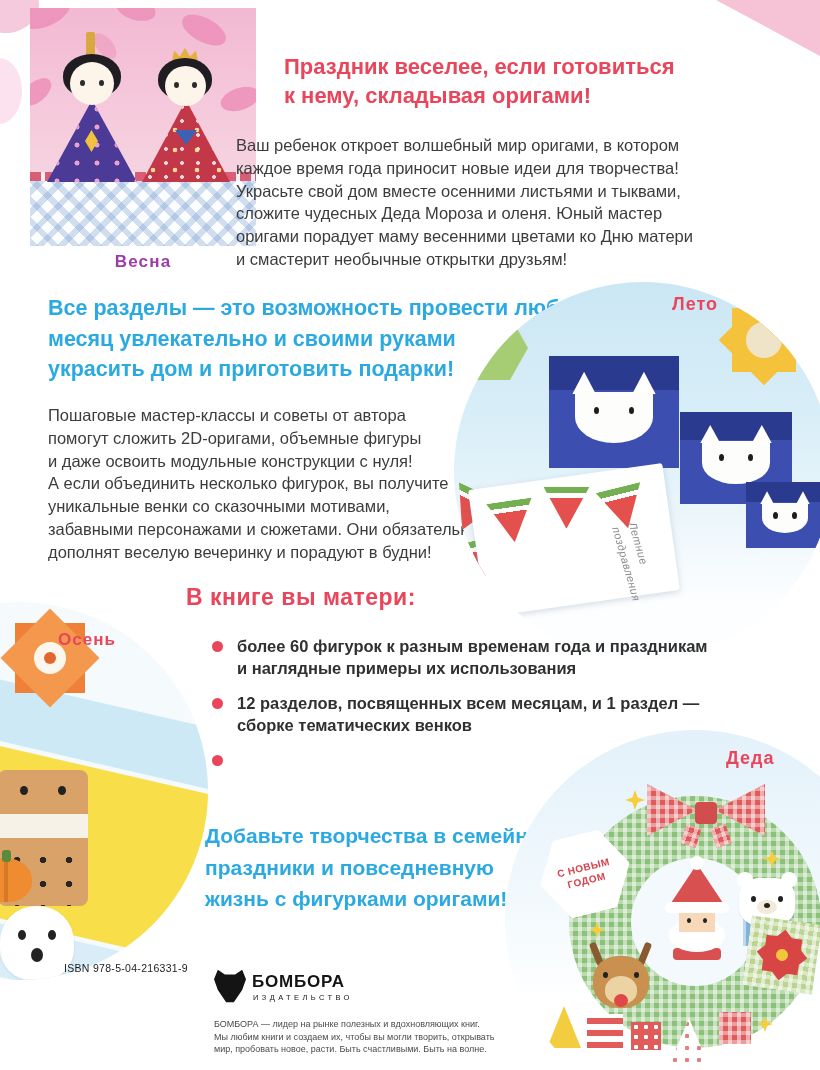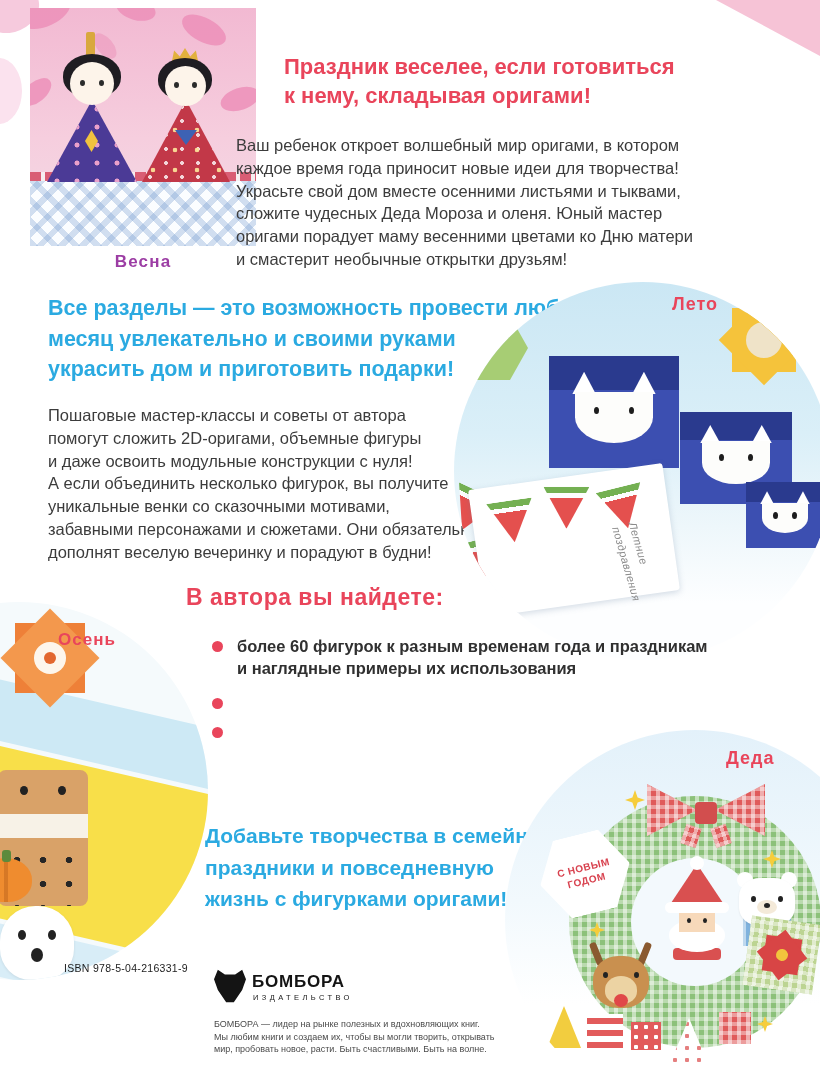--- a/index.html
+++ b/index.html
@@ -304,29 +304,31 @@
     <div class="sum-card">
       <div class="melon m1"></div>
       <div class="melon m2"></div>
       <div class="melon m3"></div>
     </div>
     <div class="sum-note pre">Летние
 поздравления</div>
   </div>
   <div class="abs caption caption-summer">Лето</div>
 
-  <div class="abs find-heading">В автора вы найдете:</div>
+  <div class="abs find-heading">В книге вы матери:</div>
   <ul class="bullets">
     <li>
       <span class="dot"></span>
       <span class="bullet-text pre">более 60 фигурок к разным временам года и праздникам
 и наглядные примеры их использования</span>
     </li>
     <li>
       <span class="dot"></span>
+      <span class="bullet-text pre">12 разделов, посвященных всем месяцам, и 1 раздел —
+сборке тематических венков</span>
     </li>
     <li>
       <span class="dot"></span>
     </li>
   </ul>
 
   <div class="abs photo-autumn">
     <div class="aut-blue1"></div>
     <div class="aut-yellow"></div>
     <div class="aut-blue2"></div>

